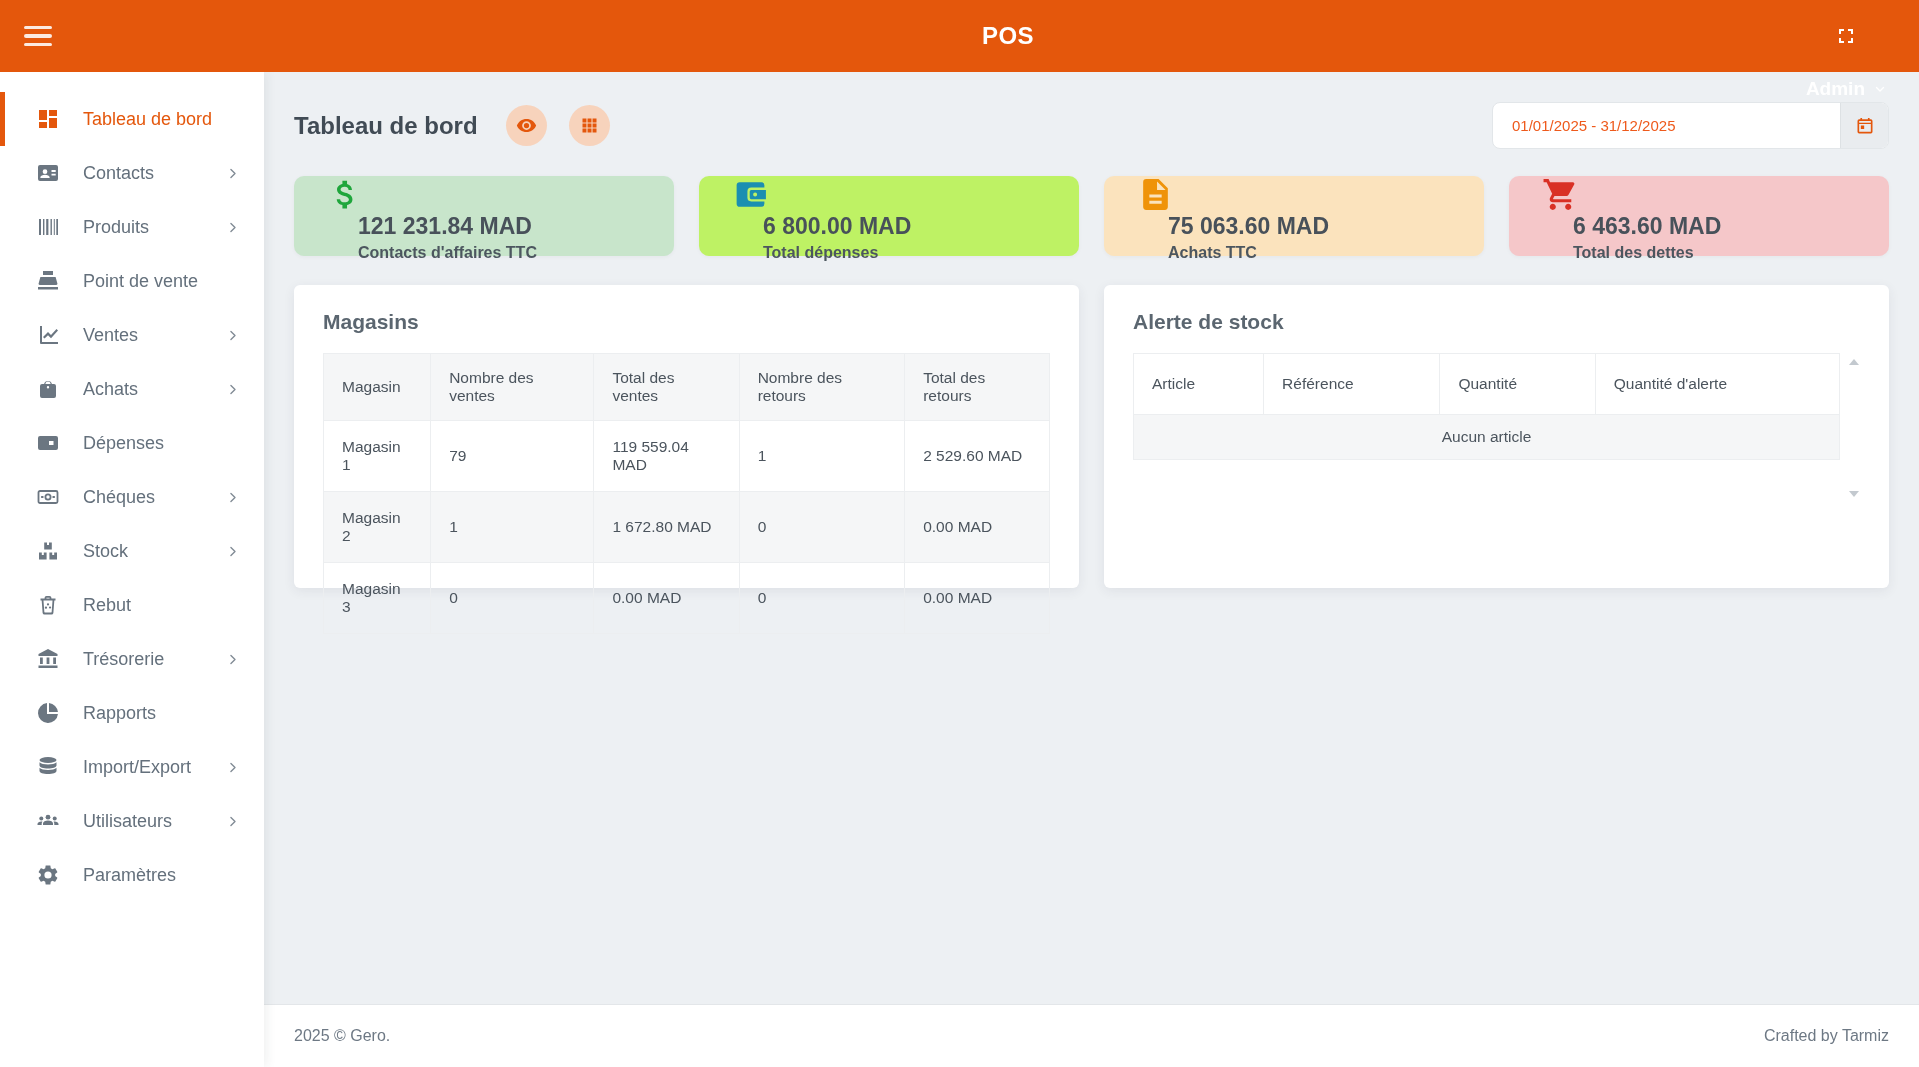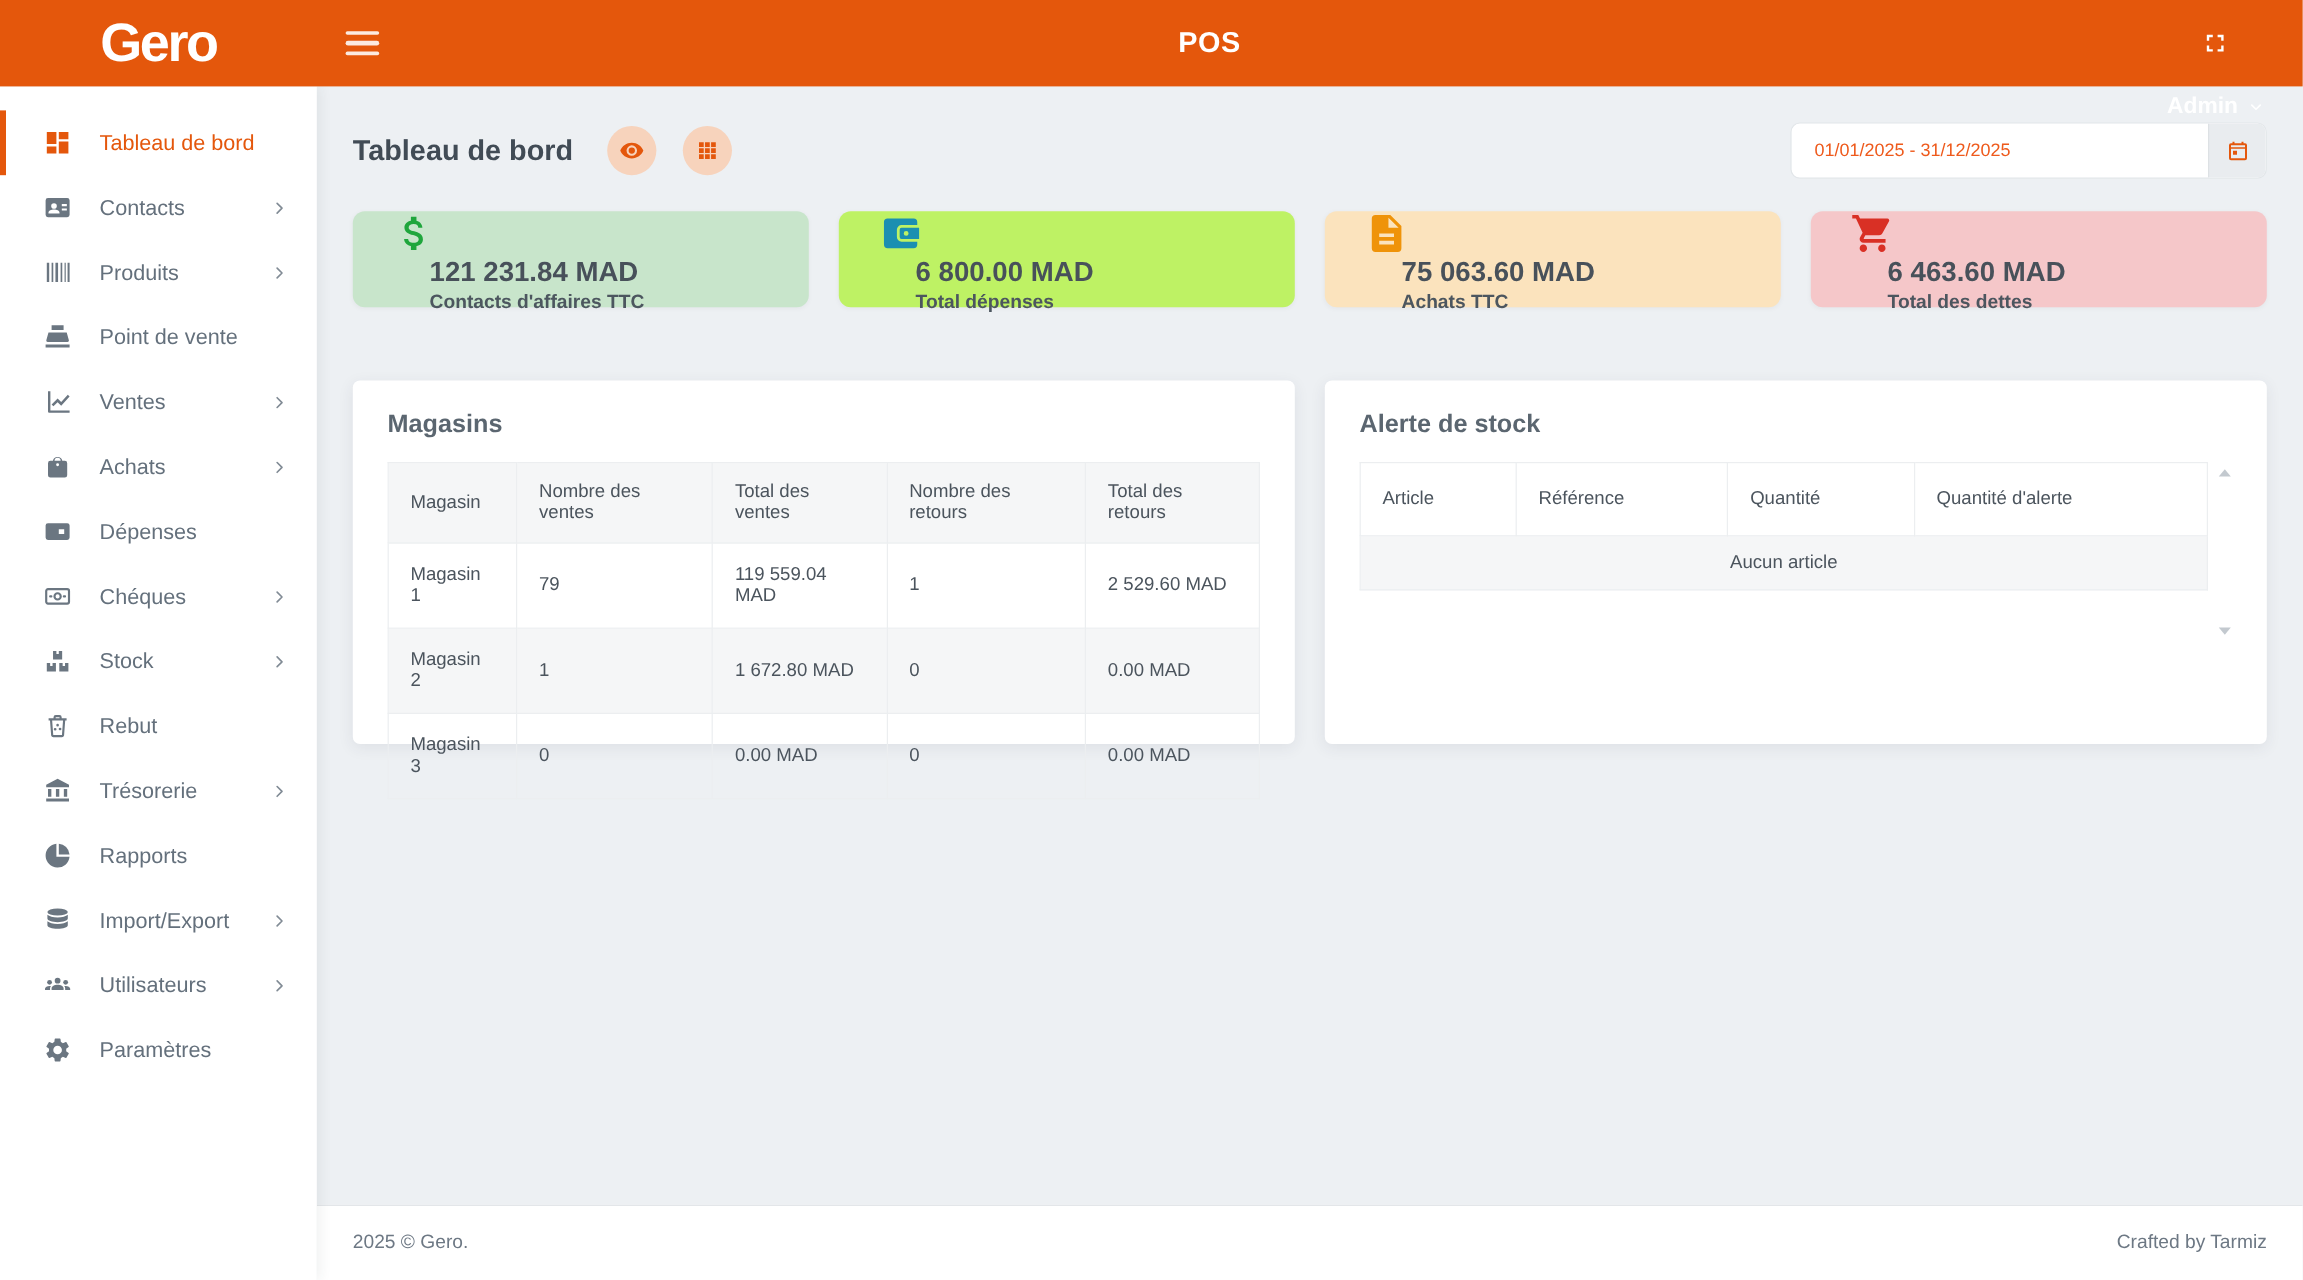--- a/index.html
+++ b/index.html
@@ -51,21 +51,21 @@
   
   .stat-cards { display:grid; grid-template-columns:repeat(4,1fr); gap:25px; margin-bottom:29px; }
   .stat-card { height:80px; border-radius:10px; display:flex; align-items:flex-start; padding-left:33px; box-shadow:0 1px 4px rgba(0,0,0,.04);flex-direction:column; }
   .card-icon svg { width:37px; height:37px; display:block; }
   .card-text { display:flex; flex-direction:column; margin-left:31px; }
   .card-value { font-size:23px; font-weight:bold; color:#48515a; white-space:nowrap; }
   .card-label { font-size:16px; font-weight:bold; color:#4c565f; margin-top:4px; }
 
   
   .panels { display:grid; grid-template-columns:1fr 1fr; gap:25px; }
-  .panel { background:#fff; border-radius:6px; box-shadow:0 3px 12px rgba(45,55,75,.08); padding:25px 29px; height:303px;margin-top:32px; }
+  .panel { background:#fff; border-radius:6px; box-shadow:0 3px 12px rgba(45,55,75,.08); padding:25px 29px; height:303px; }
   .panel-title { font-size:21px; font-weight:bold; color:#5b6670; margin-bottom:19px; }
   table { width:100%; border-collapse:collapse; }
   th,td { border:1px solid #eceef0; text-align:left; font-size:15.5px; color:#4b545d; font-weight:normal; }
   .mag-table th { background:#f5f6f7; padding:15px 18px; }
   .mag-table td { padding:17px 18px; }
   .mag-table tbody tr:nth-child(even) { background:#f5f6f7; }
   .stock-wrap { position:relative; padding-right:20px; height:140px; }
   .stock-table th { padding:21px 18px; background:#fff; }
   .stock-table td.empty-cell { padding:13px; text-align:center; background:#f5f6f7; color:#4b545d; }
   .scroll-rail { position:absolute; right:0; top:6px; bottom:-4px; width:12px; display:flex; flex-direction:column; justify-content:space-between; align-items:center; }
@@ -74,21 +74,20 @@
 
   
   .footer { height:63px; background:#fff; border-top:1px solid #e3e6e9; display:flex; align-items:center; justify-content:space-between; padding:0 30px; color:#6d7884; font-size:16px; flex-shrink:0; }
 </style>
 </head>
 <body>
 
 <div class="app">
 
   <header class="topbar">
-    <div class="brand">Gero</div>
     <div class="hamburger">
         <i></i>
         <i></i>
         <i></i>
       </div>
     <div class="pos-title">POS</div>
     <div class="top-right">
       <span class="top-year">2025</span>
       <button class="fs-btn">
         <svg viewBox="0 0 24 24">

